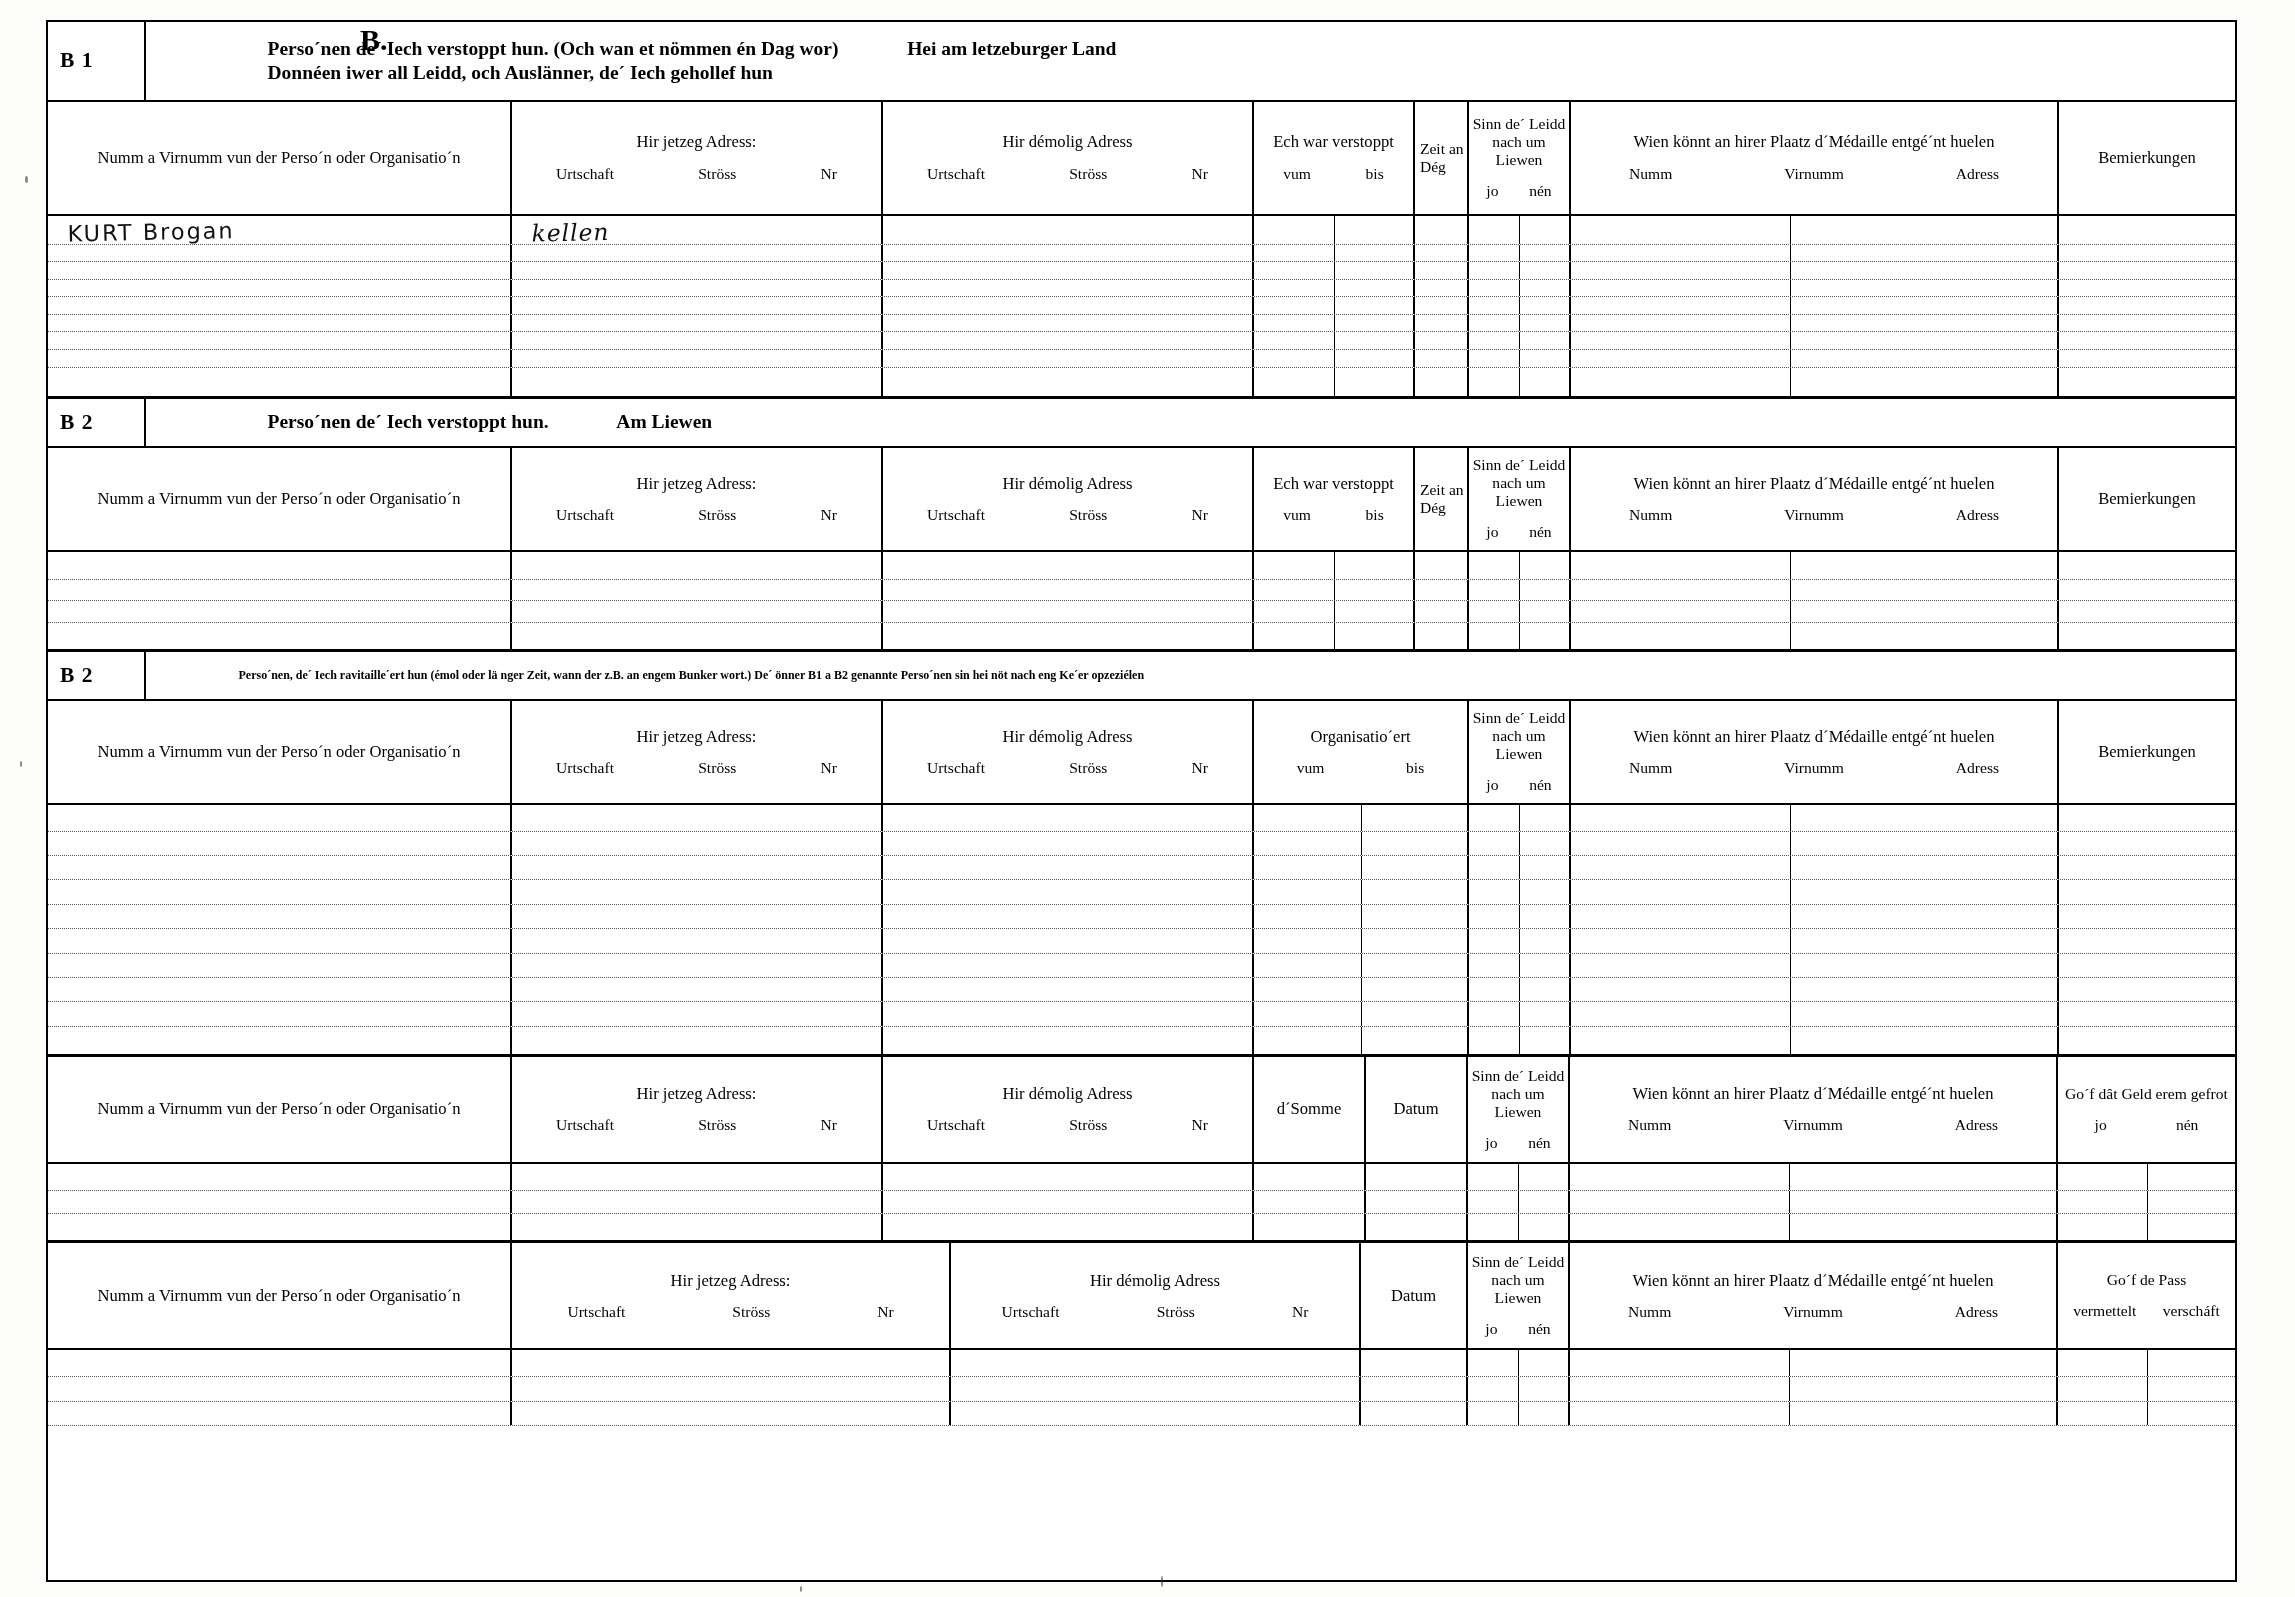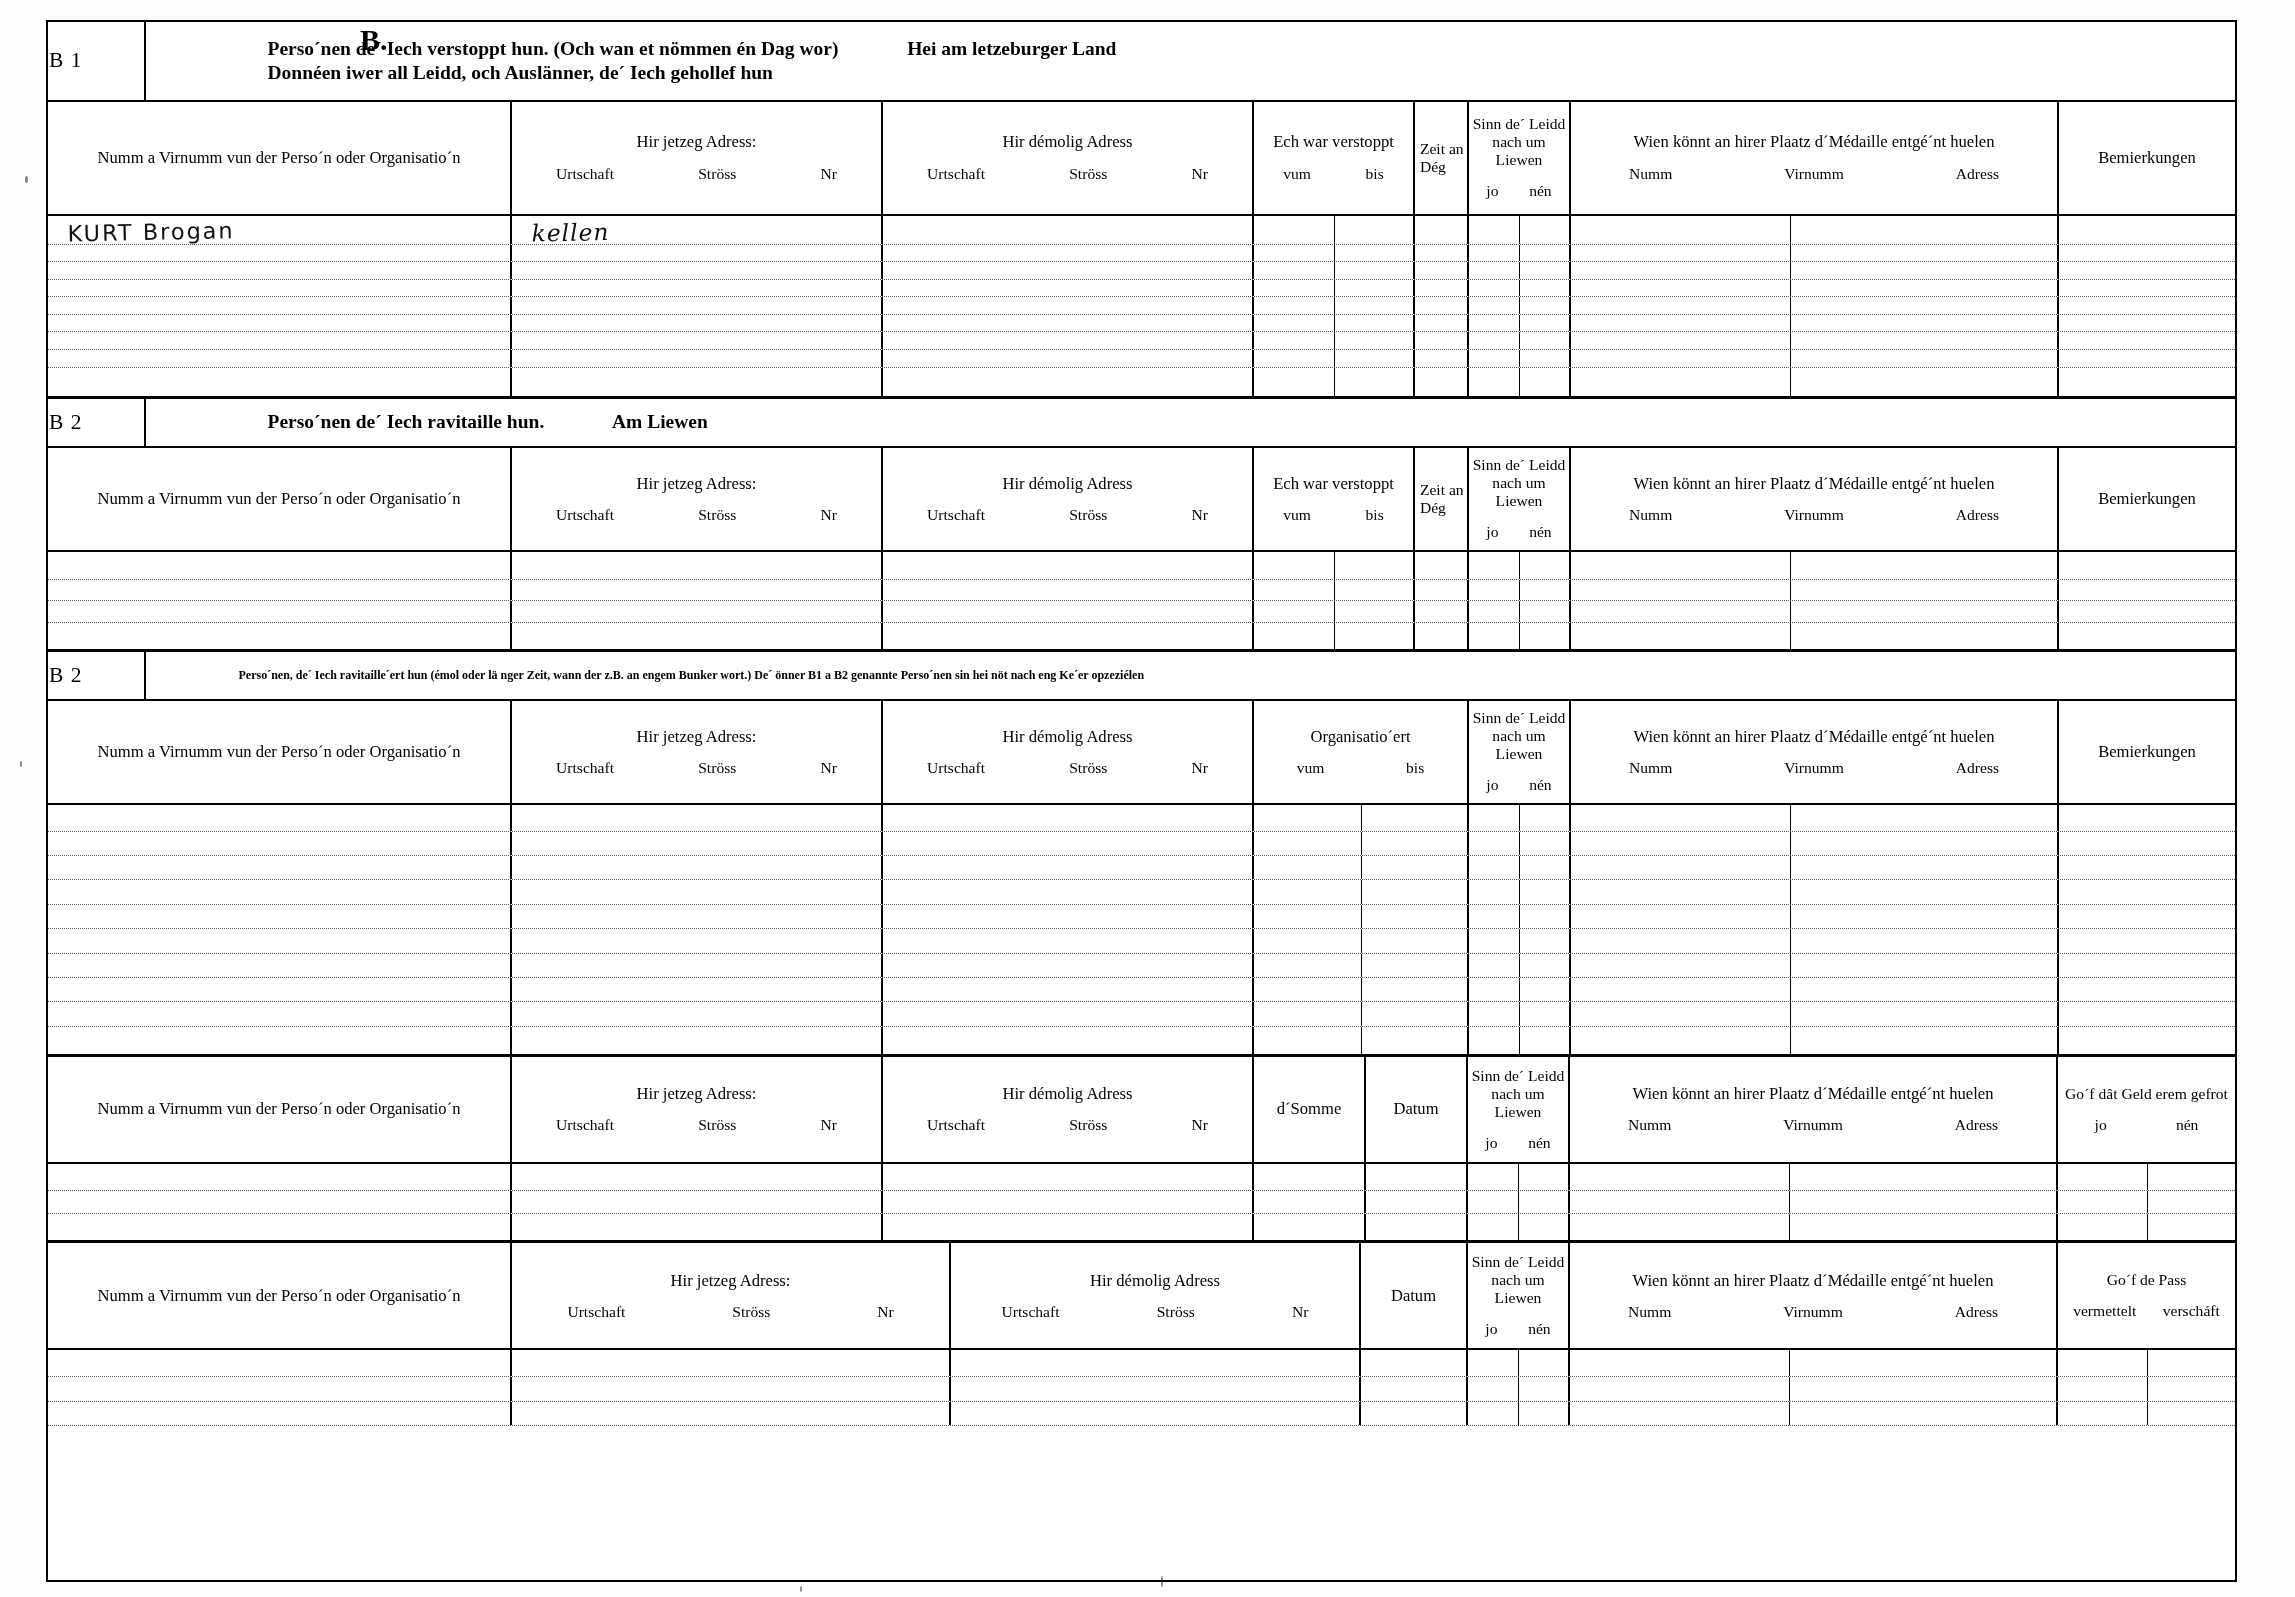--- a/index.html
+++ b/index.html
@@ -41,24 +41,24 @@
   }
   .band.tall{height:78px;}
   .band .code{
     width:98px;
     flex:0 0 98px;
     border-right:2px solid #000;
     height:100%;
     display:flex;
     align-items:center;
     justify-content:flex-start;
-    padding-left:1px;
+    padding-left:12px;
     box-sizing:border-box;
     font-size:21.5px;
-    font-weight:400;
+    font-weight:700;
     letter-spacing:1px;
   }
   .band .bandtitle{
     flex:1 1 auto;
     height:100%;
     display:flex;
     flex-direction:column;
     justify-content:center;
     padding-left:19.5px;
     box-sizing:border-box;
@@ -369,21 +369,21 @@
           <div class="cell" style="flex:1 1 auto"></div>
         </div>
       </div>
     </div>
 
     <div class="section">
       <div class="band">
         <div class="code">B 2</div>
         <div class="bandtitle">
           <div class="line t-indent">
-            <span>Perso´nen de´ Iech ravitaille hun.</span>
+            <span>Perso´nen de´ Iech verstoppt hun.</span>
             <span class="spacer-gap"></span>
             <span>Am Liewen</span>
           </div>
         </div>
       </div>
 
       <div class="hdr" style="height:102px">
         <div class="hcell nameCol" style="width:464px;flex:0 0 464px">Numm a Virnumm vun der Perso´n oder Organisatio´n</div>
         <div class="hcell" style="width:371px;flex:0 0 371px">
           <div class="top">Hir jetzeg Adress:</div>

